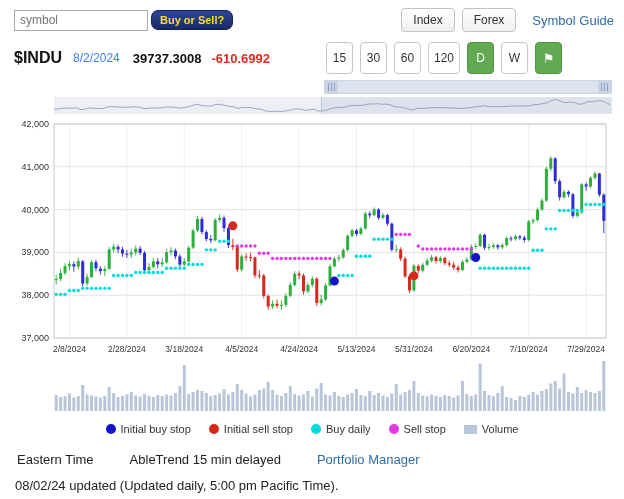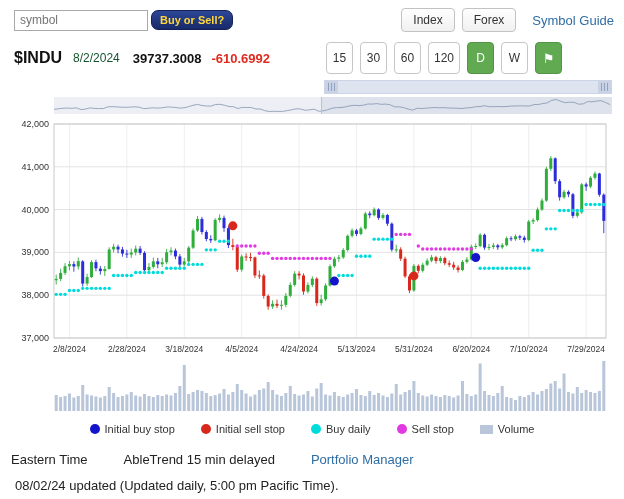--- a/index.html
+++ b/index.html
@@ -13,21 +13,21 @@
        font-weight:bold;font-size:11px;border:1px solid #13205a;border-radius:7px;
        padding:3px 8px;cursor:pointer;font-family:"Liberation Sans",sans-serif;}
   .market-group{margin-left:auto;display:flex;align-items:center;gap:7px;}
   .market-btn{background:linear-gradient(#ffffff,#f0f0f0);border:1px solid #c2c2c2;
        border-radius:4px;font-size:12px;color:#333;padding:4px 11px;cursor:pointer;
        font-family:"Liberation Sans",sans-serif;}
   .symbol-guide{color:#2e6da4;font-size:13px;margin-left:9px;text-decoration:none;cursor:pointer;}
   
   .quote-row{display:flex;align-items:center;padding:10px 62px 0 14px;}
   .q-symbol{font-size:16px;font-weight:bold;color:#111;}
-  .q-date{font-size:12px;color:#14532d;margin-left:11px;text-align:right;}
+  .q-date{font-size:12px;color:#3b82f6;margin-left:11px;text-align:right;}
   .q-last{font-size:13px;font-weight:bold;color:#111;margin-left:13px;}
   .q-change{font-size:13px;font-weight:bold;color:#e02b20;margin-left:10px;}
   .tf-group{margin-left:auto;display:flex;gap:7px;}
   .tf-btn{min-width:27px;height:32px;background:#fff;border:1px solid #c6c6c6;border-radius:4px;
        font-size:12px;color:#333;padding:0 5px;cursor:pointer;font-family:"Liberation Sans",sans-serif;}
   .tf-btn.active{background:#61aa52;border-color:#539546;color:#fff;}
   .tf-flag{background:#61aa52;border-color:#539546;color:#fff;font-size:13px;line-height:1;}
   
   .scrollbar{margin:6px 12px 0 auto;width:288px;height:14px;display:flex;
        background:#e7ebf4;border:1px solid #ccd5e5;box-sizing:border-box;}
@@ -36,27 +36,27 @@
        background-size:8px 8px;background-position:center;background-repeat:no-repeat;cursor:ew-resize;}
   .sb-track{flex:1;background:#dde4f0;cursor:pointer;}
   .nav-strip{margin:3px 12px 0 54px;height:17px;background:#edeff4;position:relative;}
   .nav-strip svg{display:block;}
   .nav-window{position:absolute;top:0;height:100%;right:0;width:52%;
        background:rgba(130,150,190,0.14);border-left:1px solid #b6c2d8;}
   
   .chart-wrap{margin-top:2px;}
   svg{font-family:"Liberation Sans",sans-serif;}
   
-  .legend{display:flex;justify-content:center;align-items:center;gap:26px;
+  .legend{display:flex;justify-content:center;align-items:center;gap:18px;
        padding-top:10px;font-size:11px;color:#333;text-align:right;}
   .legend-item{display:flex;align-items:center;}
   .legend-dot{width:10px;height:10px;border-radius:50%;display:inline-block;margin-right:5px;}
   .legend-bar{width:13px;height:9px;display:inline-block;margin-right:5px;}
   
-  .footer{padding:17px 0 0 11px;font-size:13px;color:#222;display:flex;gap:36px;align-items:center;}
+  .footer{padding:17px 0 0 17px;font-size:13px;color:#222;display:flex;gap:36px;align-items:center;}
   .footer .pm-link{color:#2e6da4;text-decoration:none;cursor:pointer;}
   .updated{padding:11px 0 0 15px;font-size:13px;color:#222;}
 </style>
 </head>
 <body>
 
 <div class="topbar">
   <input class="symbol-input" placeholder="symbol" style="">
   <button class="buy-sell-btn">Buy or Sell?</button>
   <div class="market-group">

